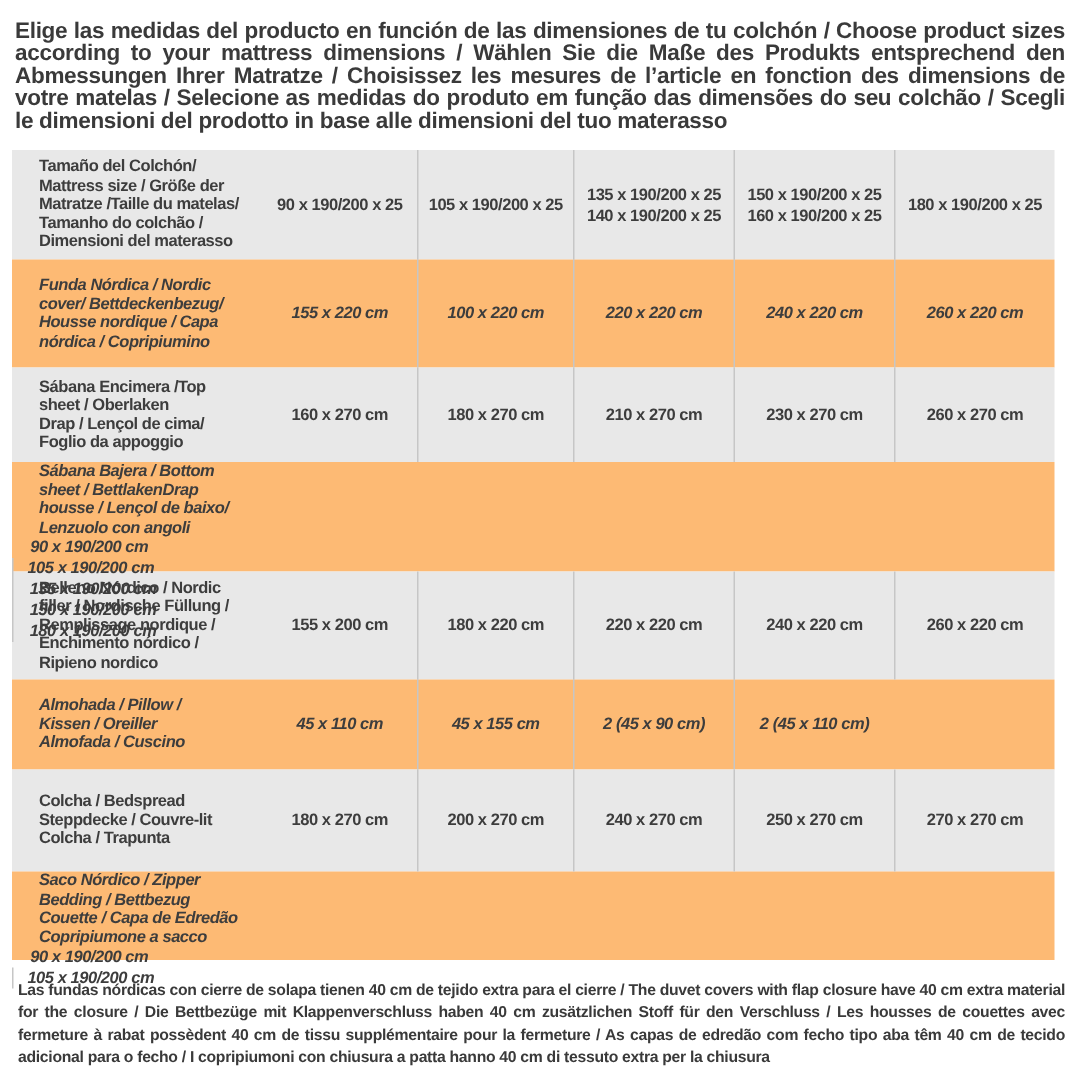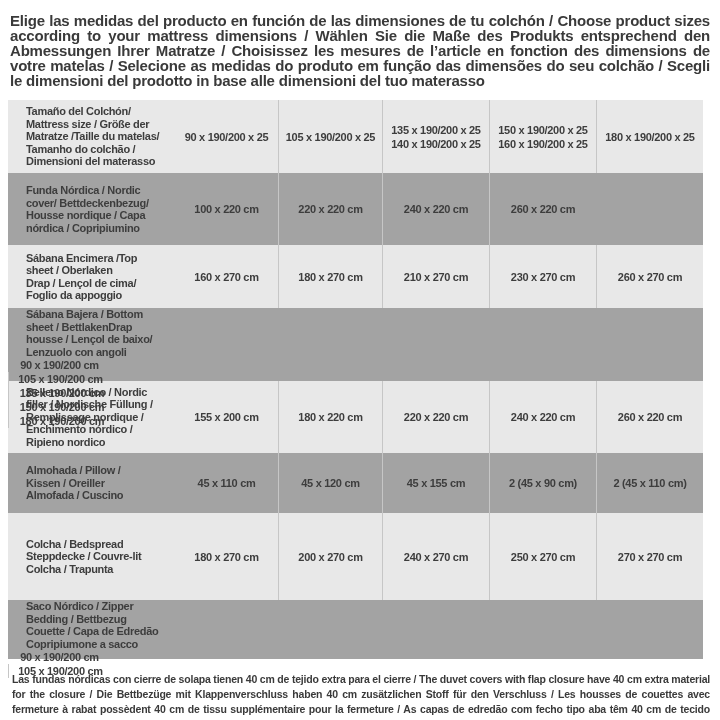--- a/index.html
+++ b/index.html
@@ -19,29 +19,29 @@
     line-height: 15px;
     letter-spacing: -0.2px;
     text-align: justify;
     color: #3a3a3a;
   }
 
   .size-table { margin-left: 8px; width: 695px; }
 
   .row { display: flex; align-items: stretch; }
   .row.shade { background: #e8e8e8; }
-  .row.plain { background: #a3a3a3; }
+  .row.plain { background: #fdba74; font-style: italic; }
 
   .r0 { height: 73px; }
   .r1 { height: 72px; }
   .r2 { height: 63px; }
   .r3 { height: 73px; flex-direction: column; }
   .r4 { height: 72px; }
   .r5 { height: 60px; }
-  .r6 { height: 87px; }
+  .r6 { height: 68px; }
   .r7 { height: 59px; flex-direction: column; }
 
   .cell { box-sizing: border-box; display: flex; align-items: center; }
 
   .label {
     width: 167px;
     padding-left: 18px;
     font-size: 11px;
     font-weight: 700;
     line-height: 12.5px;
@@ -98,20 +98,21 @@
       <div class="cell val">150 x 190/200 x 25
 160 x 190/200 x 25</div>
       <div class="cell val">180 x 190/200 x 25</div>
     </div>
 
     <div class="row plain r1">
       <div class="cell label">Funda Nórdica /  Nordic
 cover/ Bettdeckenbezug/
 Housse nordique  / Capa
 nórdica / Copripiumino</div>
+      <div class="cell val">155 x 220 cm</div>
       <div class="cell val">100 x 220 cm</div>
       <div class="cell val">220 x 220 cm</div>
       <div class="cell val">240 x 220 cm</div>
       <div class="cell val">260 x 220 cm</div>
     </div>
 
     <div class="row shade r2">
       <div class="cell label">Sábana Encimera /Top
 sheet / Oberlaken
 Drap / Lençol de cima/
@@ -146,21 +147,20 @@
       <div class="cell val">220 x 220 cm</div>
       <div class="cell val">240 x 220 cm</div>
       <div class="cell val">260 x 220 cm</div>
     </div>
 
     <div class="row plain r5">
       <div class="cell label">Almohada  / Pillow /
 Kissen / Oreiller
 Almofada / Cuscino</div>
       <div class="cell val">45 x 110 cm</div>
-      <div class="cell val">45 x 120 cm</div>
       <div class="cell val">45 x 155 cm</div>
       <div class="cell val">2 (45 x 90 cm)</div>
       <div class="cell val">2 (45 x 110 cm)</div>
     </div>
 
     <div class="row shade r6">
       <div class="cell label">Colcha / Bedspread
 Steppdecke / Couvre-lit
 Colcha / Trapunta</div>
       <div class="cell val">180 x 270 cm</div>

